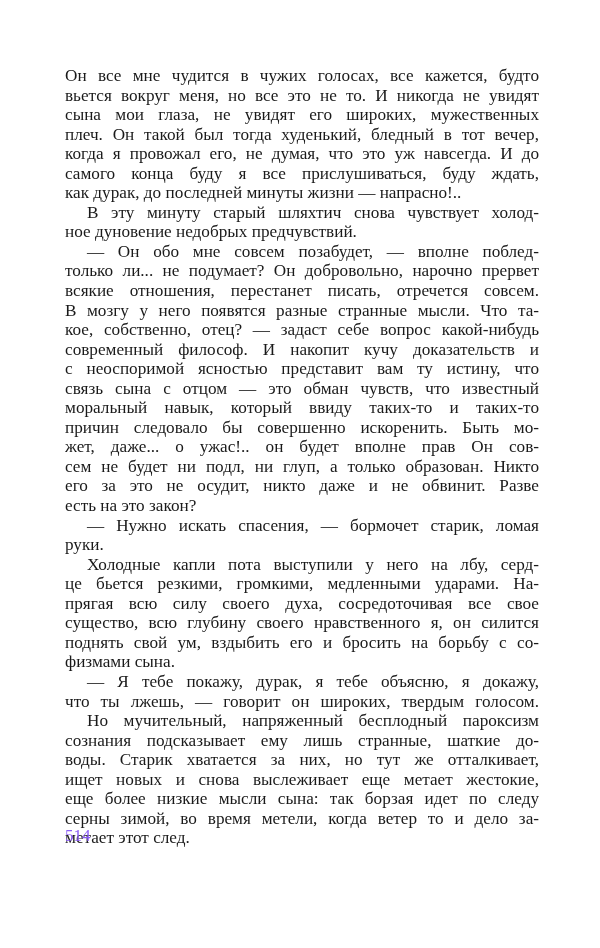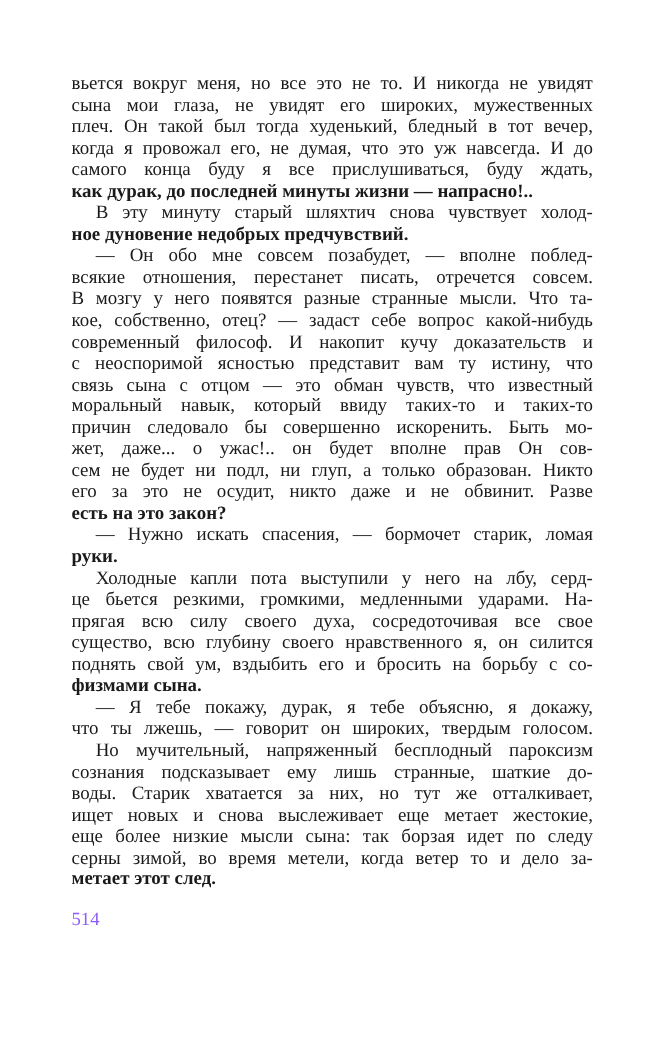--- a/index.html
+++ b/index.html
@@ -7,40 +7,42 @@
   .page {
     position: absolute; left: 65px; top: 66px; width: 474px;
     font-family: "Liberation Serif", "DejaVu Serif", serif;
     font-size: 17.2px; color: #1a1a1a;
   }
   .line {
     height: 19.55px; line-height: 19.55px; white-space: nowrap;
     text-align: justify; text-align-last: justify; overflow: hidden;
   }
   .line.indent { padding-left: 22px; }
-  .line.last { text-align-last: left; font-weight: bold; }
+  .line.last { text-align-last: left; }
   .pagenum {
     position: absolute; left: 65px; top: 826px;
     font-family: "Liberation Serif", "DejaVu Serif", serif;
     font-size: 17px; color: #8b5cf6;
   }
 </style>
 </head>
 <body>
 
 <div class="page" id="page-body">
+    <div class="line">Он все мне чудится в чужих голосах, все кажется, будто</div>
     <div class="line">вьется вокруг меня, но все это не то.  И  никогда не увидят</div>
     <div class="line">сына  мои  глаза, не увидят его широких, мужественных</div>
     <div class="line">плеч.  Он такой был тогда худенький, бледный в тот вечер,</div>
     <div class="line">когда я провожал его, не думая, что это уж навсегда. И до</div>
     <div class="line">самого конца буду я все прислушиваться, буду ждать,</div>
     <div class="line last">как дурак, до последней минуты жизни — напрасно!..</div>
     <div class="line indent">В эту минуту старый шляхтич снова чувствует холод-</div>
     <div class="line last">ное дуновение недобрых предчувствий.</div>
     <div class="line indent">— Он обо мне совсем позабудет, — вполне поблед-</div>
+    <div class="line">только ли... не подумает? Он добровольно, нарочно прервет</div>
     <div class="line">всякие отношения, перестанет писать, отречется совсем.</div>
     <div class="line">В мозгу у него появятся разные странные мысли. Что та-</div>
     <div class="line">кое, собственно, отец? — задаст себе вопрос какой-нибудь</div>
     <div class="line">современный философ. И накопит кучу доказательств и</div>
     <div class="line">с неоспоримой ясностью представит вам ту истину, что</div>
     <div class="line">связь сына с отцом — это обман чувств, что известный</div>
     <div class="line">моральный навык, который ввиду таких-то и таких-то</div>
     <div class="line">причин следовало бы совершенно искоренить. Быть мо-</div>
     <div class="line">жет, даже... о ужас!.. он будет вполне прав Он сов-</div>
     <div class="line">сем не будет ни подл, ни глуп, а только образован. Никто</div>

